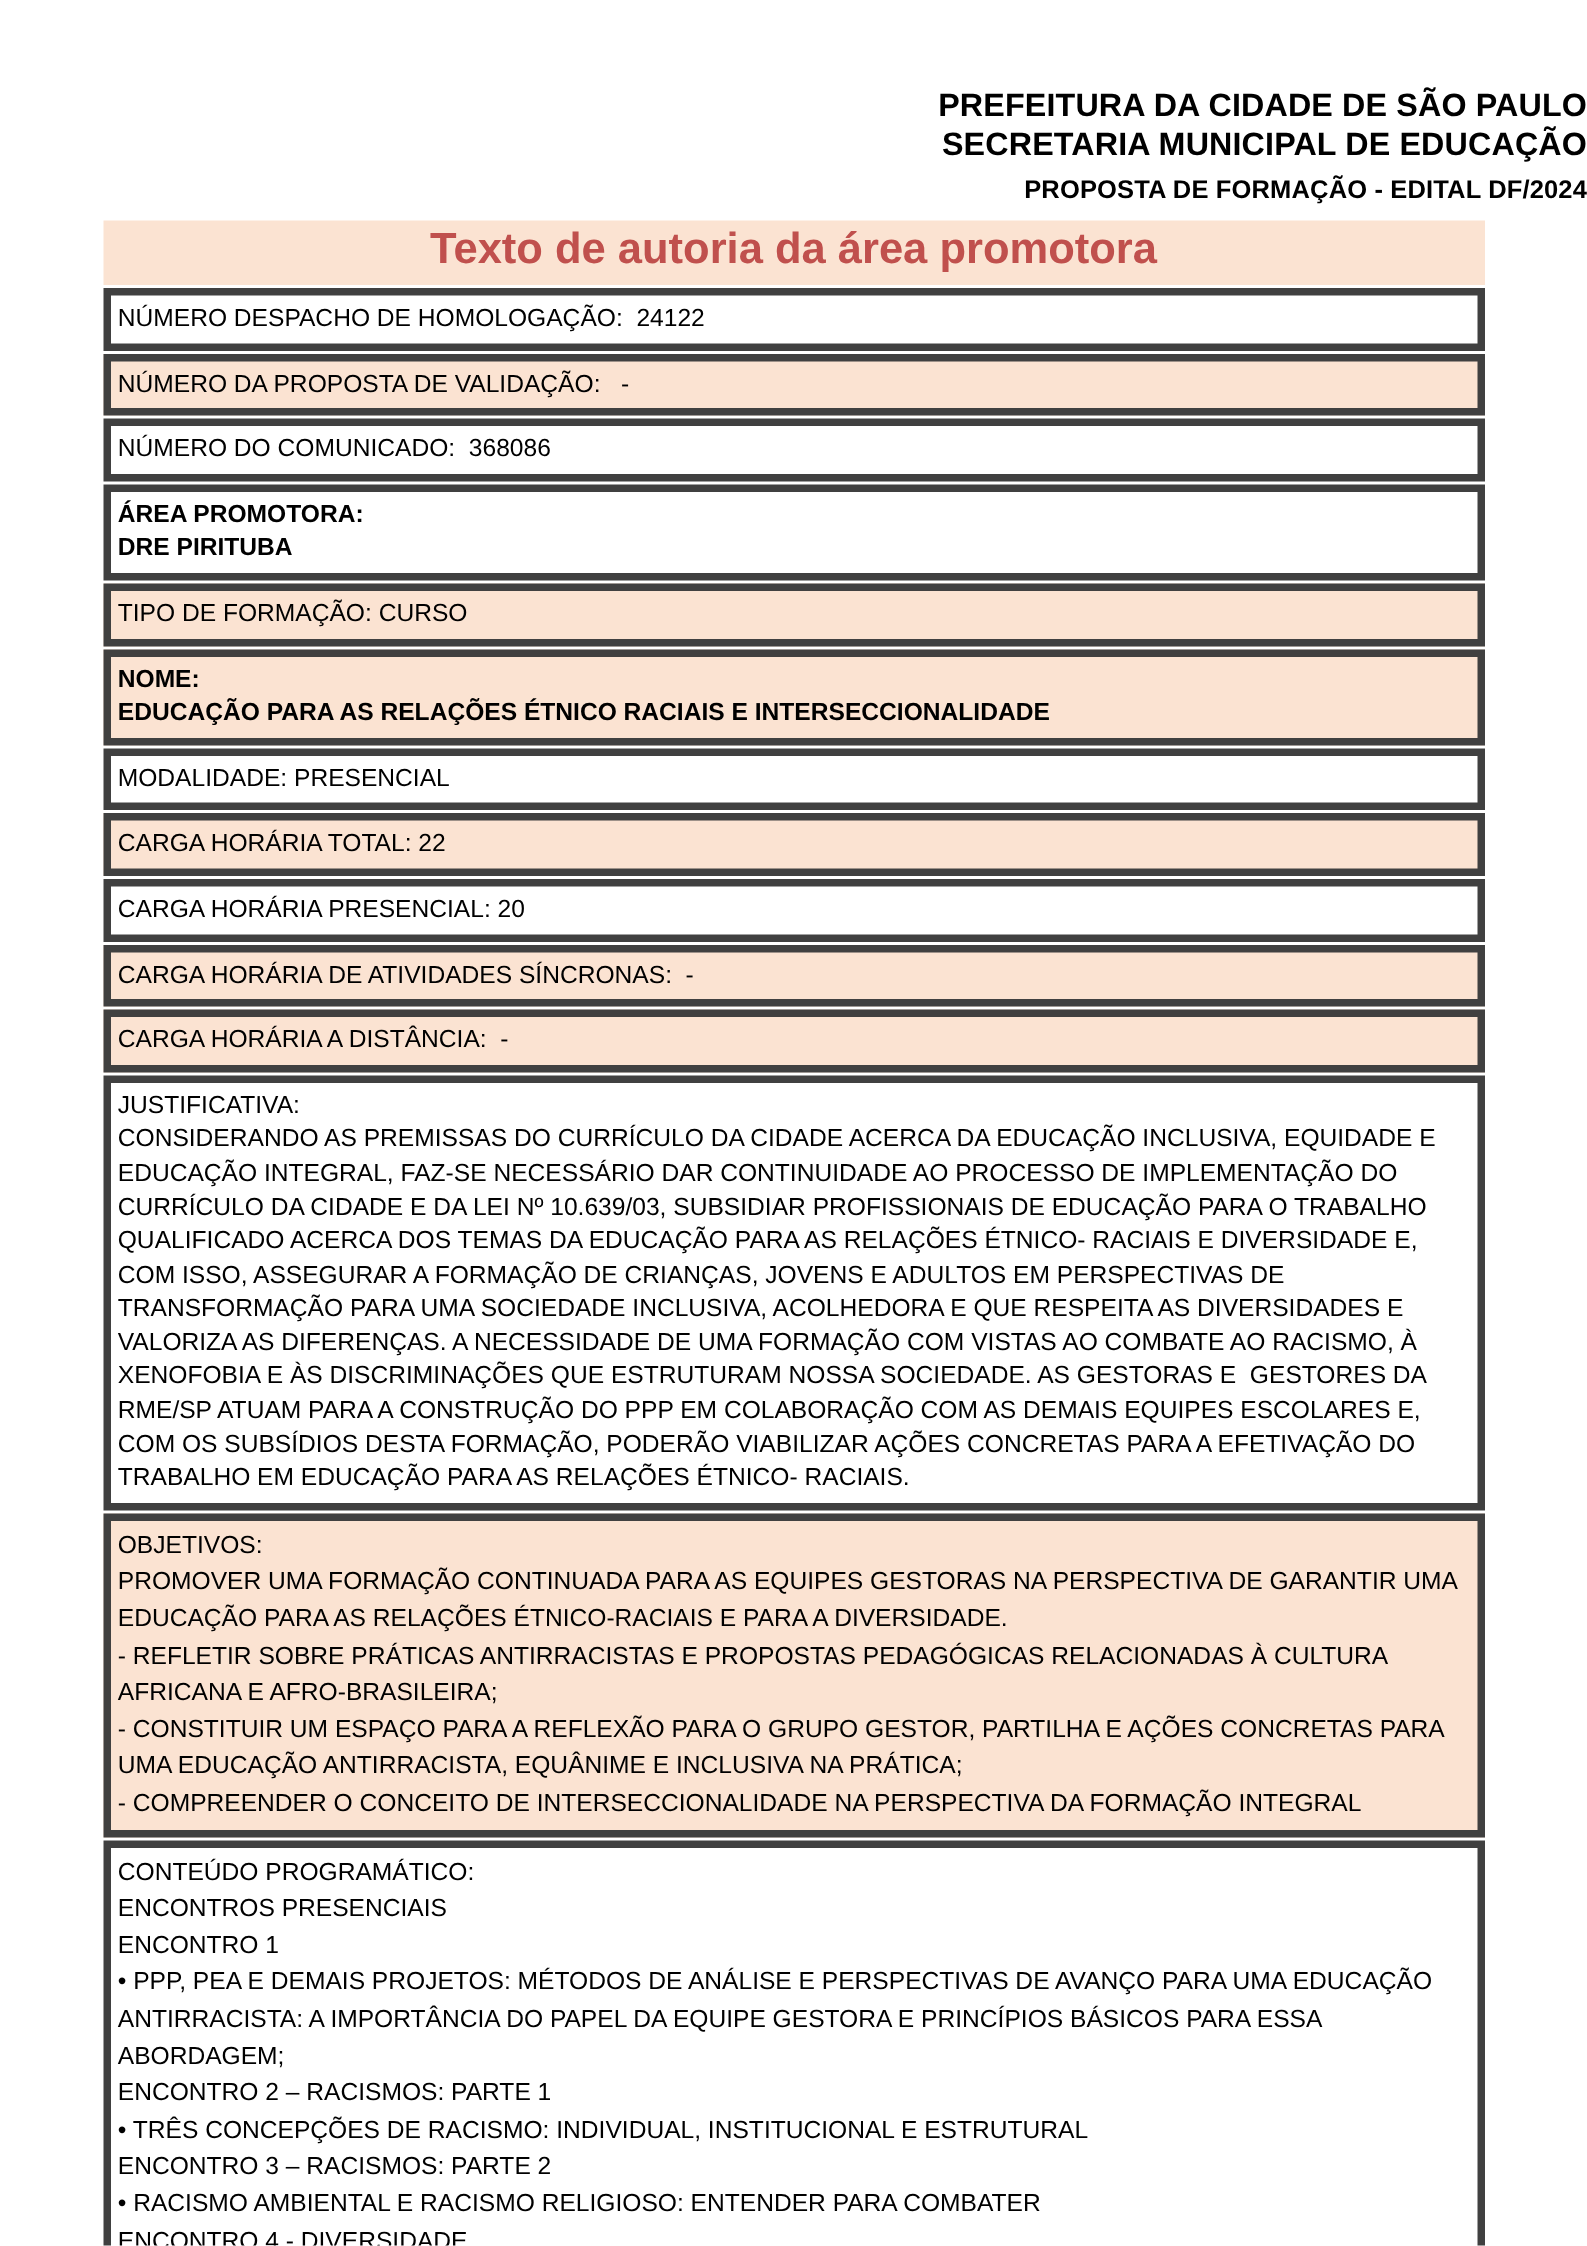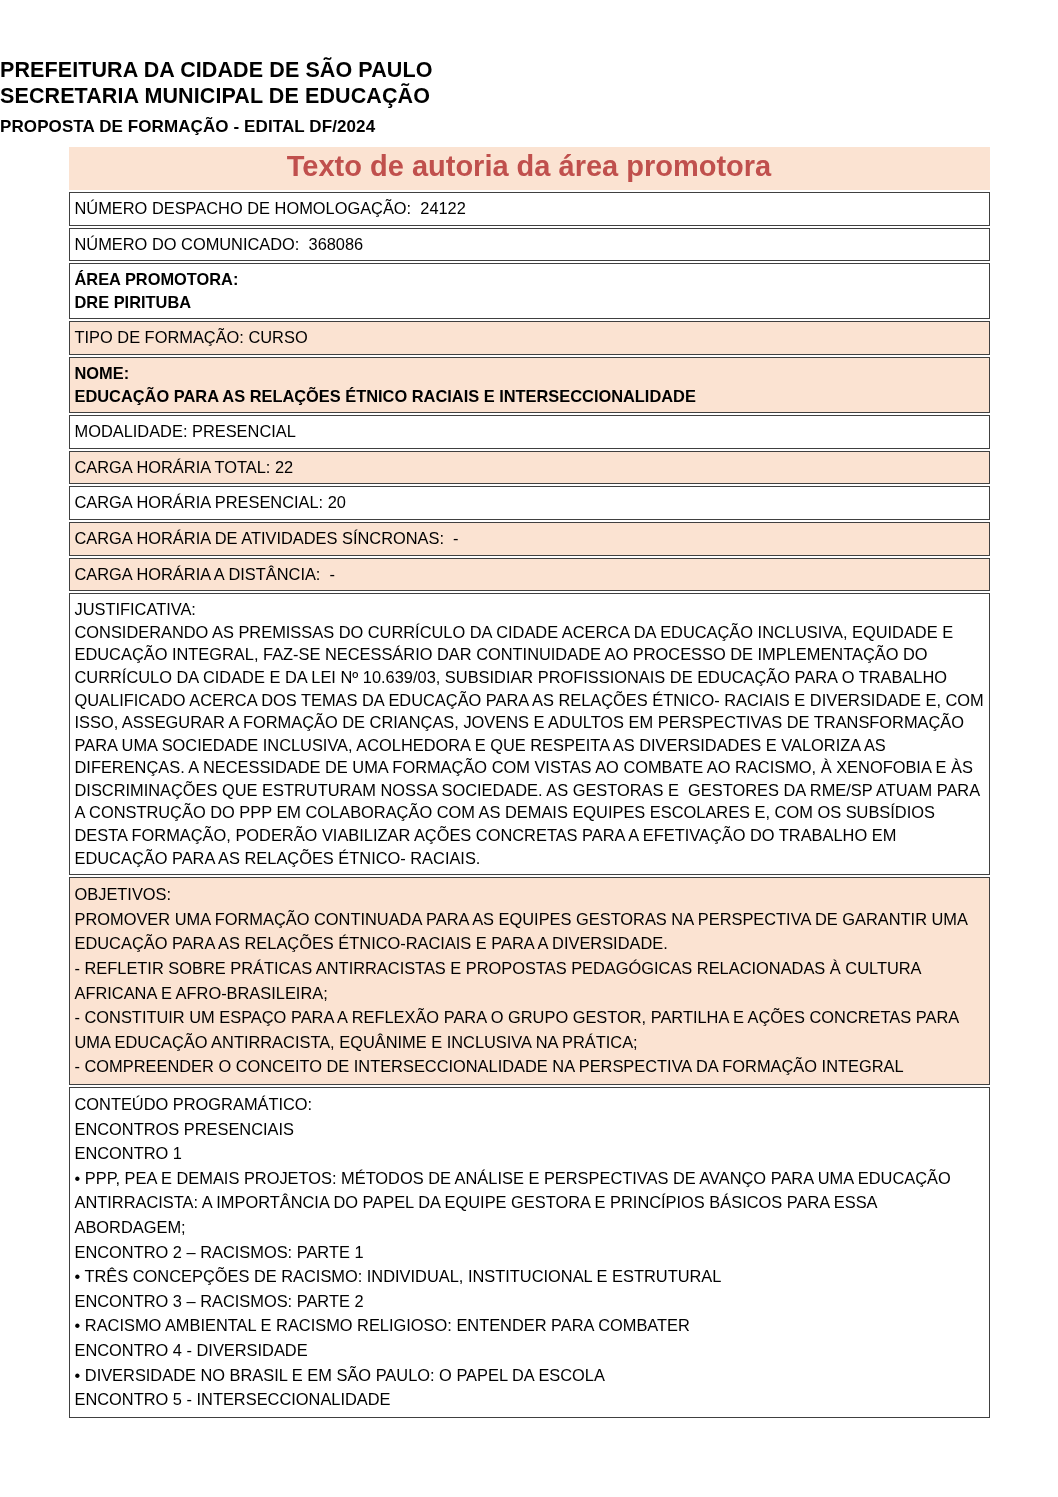--- a/index.html
+++ b/index.html
@@ -17,21 +17,21 @@
   }
   .page {
     width: 1058px;
     height: 1497px;
     position: relative;
     box-sizing: border-box;
     padding: 0;
   }
   
   .doc-heading {
-    text-align: left;
+    text-align: right;
     padding-top: 58px;
   }
   .doc-heading .hline {
     font-weight: bold;
     font-size: 21.5px;
     line-height: 25.5px;
     letter-spacing: 0.1px;
     white-space: nowrap;
   }
   .doc-heading .hline.big {
@@ -55,21 +55,21 @@
   }
   
   .form-table {
     width: 921px;
     margin: 0 auto;
     border-collapse: separate;
     border-spacing: 0 2px;
     table-layout: fixed;
   }
   .form-table td {
-    border: 1px solid #404040;
+    border: 5px solid #404040;
     padding: 4px 4px 5px 5px;
     vertical-align: top;
     font-size: 16.4px;
     line-height: 22.6px;
   }
   td.white { background: #ffffff; }
   td.peach { background: #fbe3d2; }
   td.bold { font-weight: bold; }
   .row-line { display: block; white-space: pre-wrap; }
   td.block { line-height: 24.6px; }
@@ -88,20 +88,25 @@
 
   <div class="accent-band">
     <span class="accent-text">Texto de autoria da área promotora</span>
   </div>
 
   <table class="form-table">
     <tbody>
         <tr>
           <td class="white">
             <span class="row-line">NÚMERO DESPACHO DE HOMOLOGAÇÃO:  24122</span>
+          </td>
+        </tr>
+        <tr>
+          <td class="peach">
+            <span class="row-line">NÚMERO DA PROPOSTA DE VALIDAÇÃO:   -</span>
           </td>
         </tr>
         <tr>
           <td class="white">
             <span class="row-line">NÚMERO DO COMUNICADO:  368086</span>
           </td>
         </tr>
         <tr>
           <td class="white bold">
             <span class="row-line">ÁREA PROMOTORA:</span>

